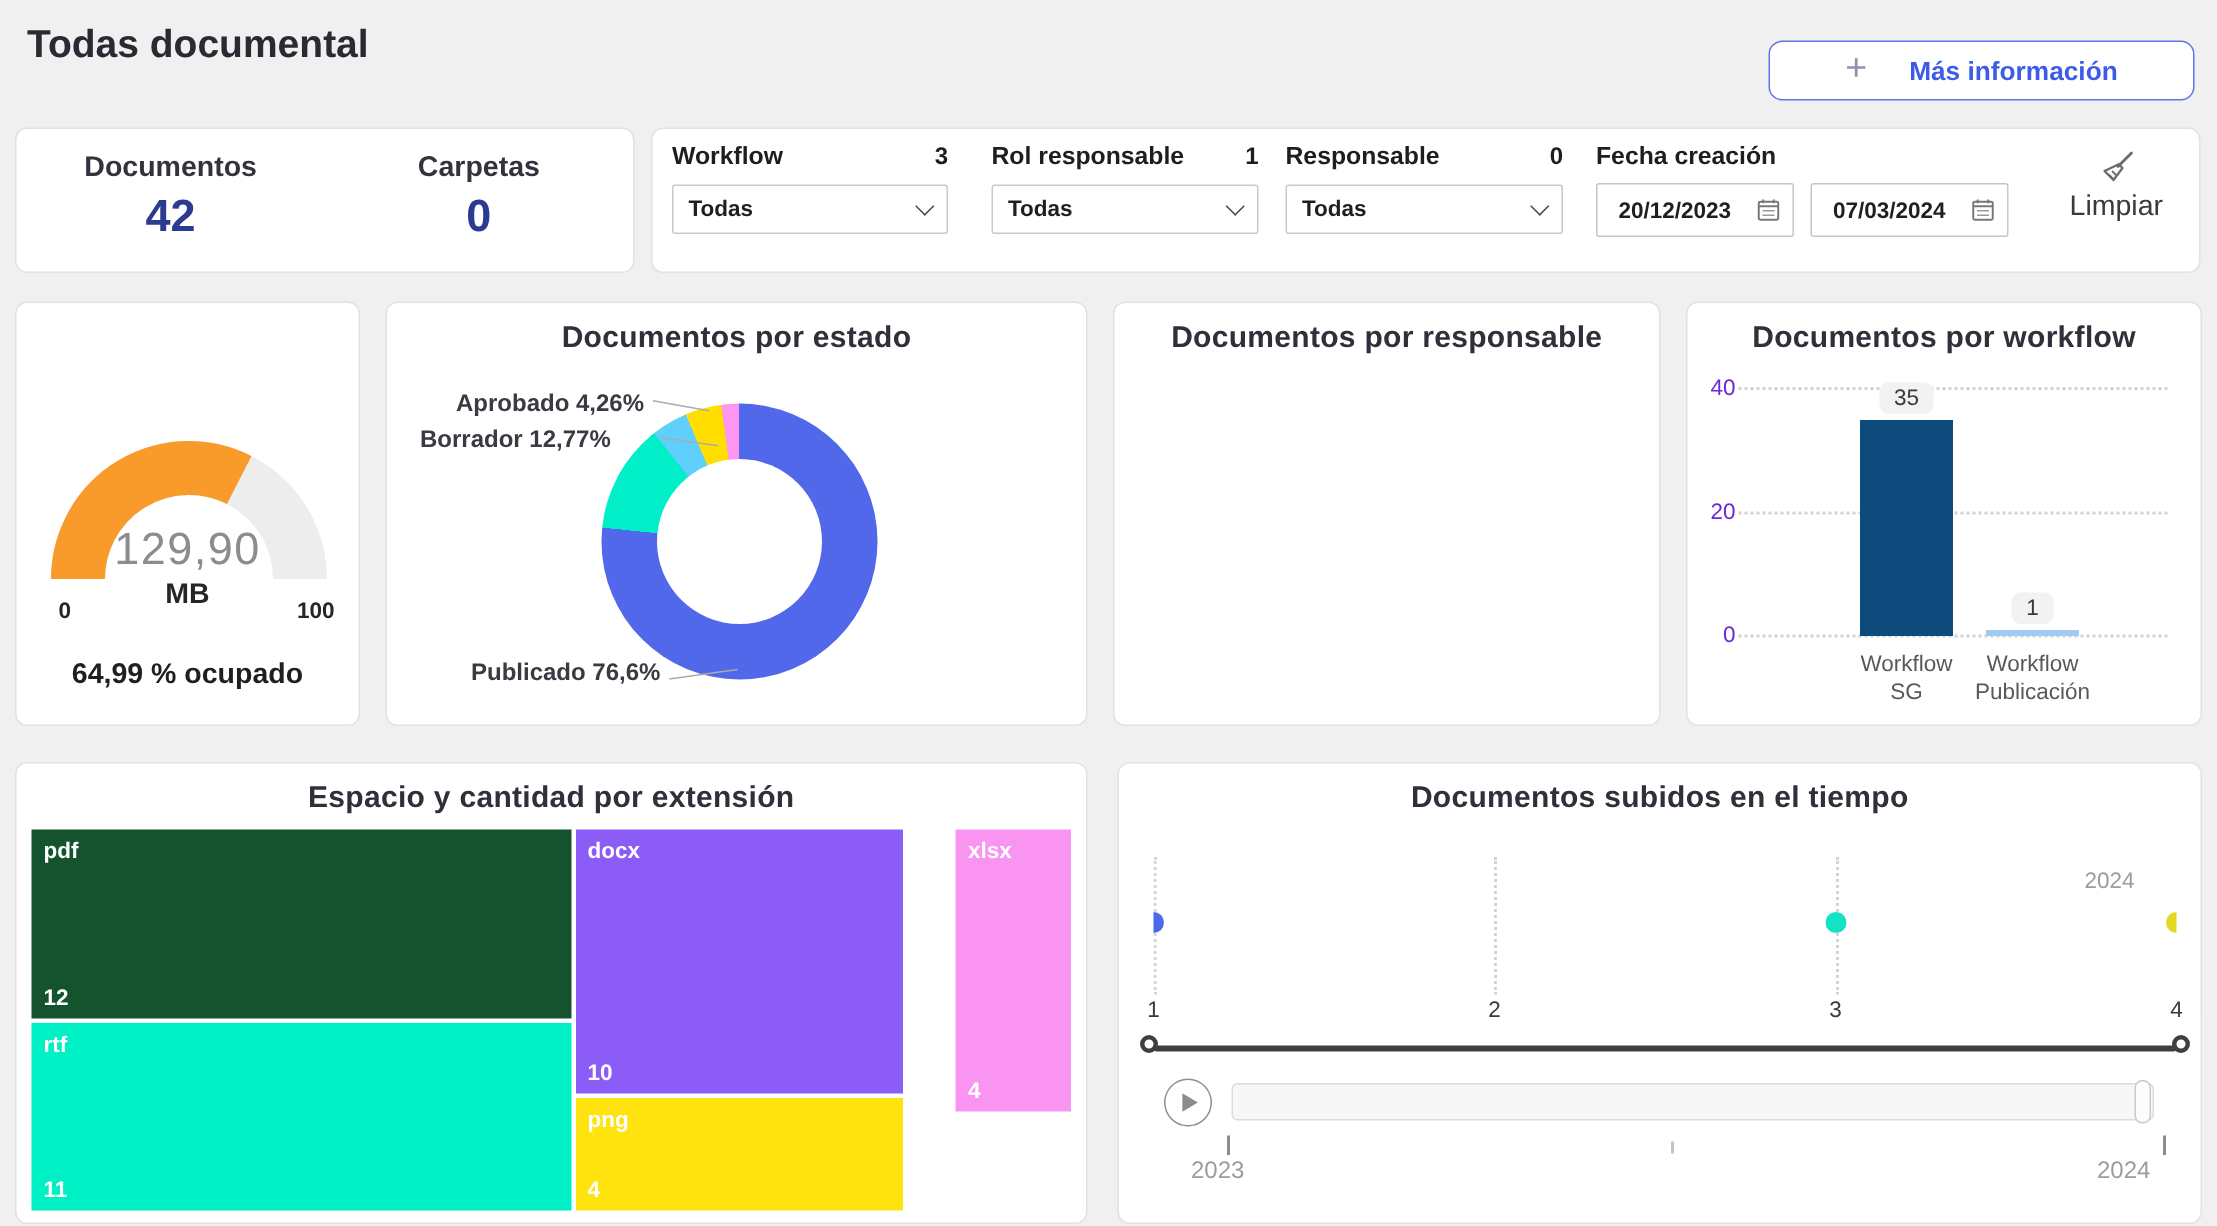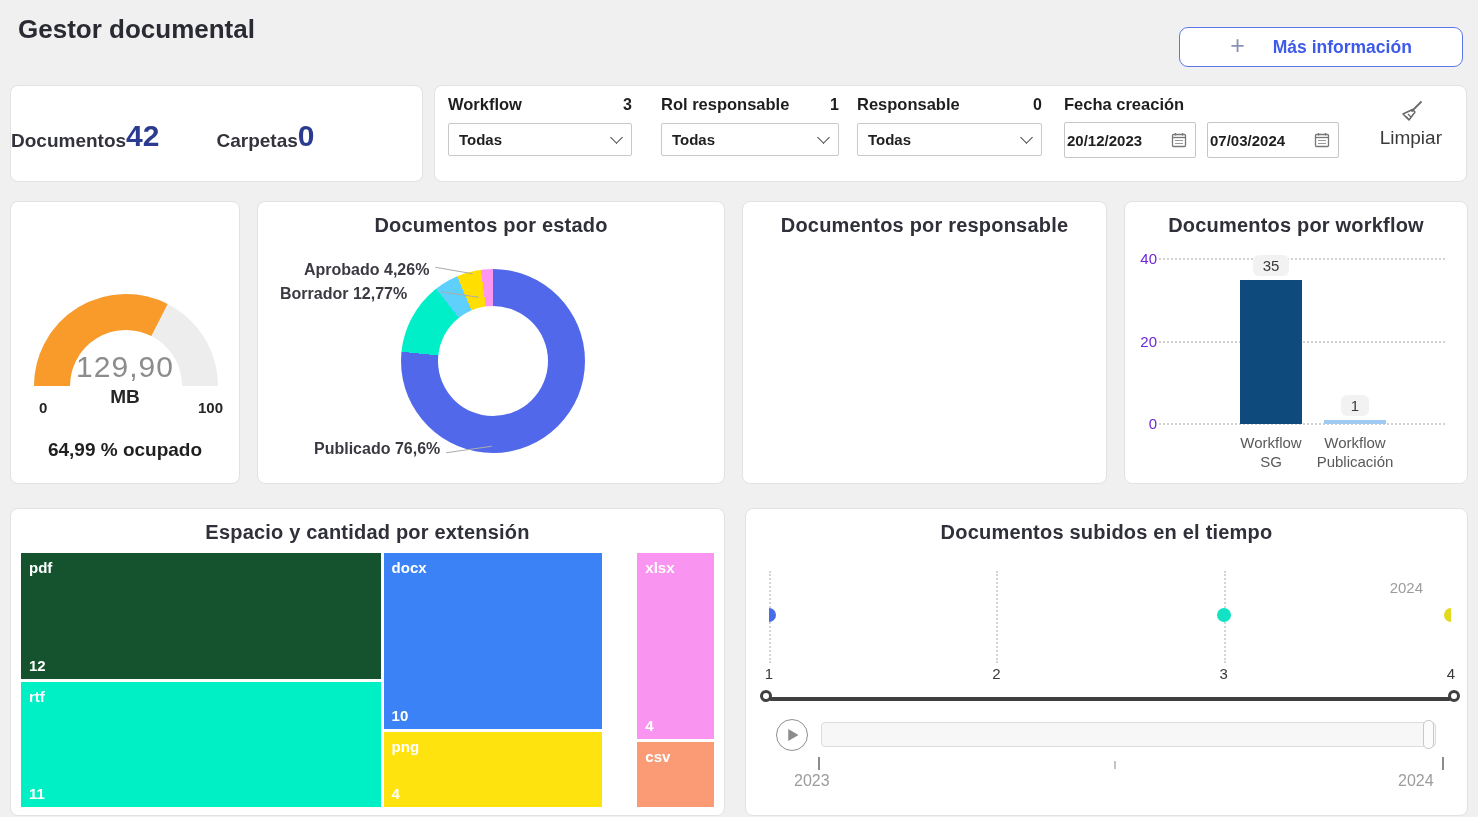--- a/index.html
+++ b/index.html
@@ -14,38 +14,38 @@
   
   .page-title { position:absolute; top:14px; left:18px; font-size:26px; font-weight:700; color:#2A2A33; }
   .more-info-btn { position:absolute; top:27px; right:15px; width:284px; height:40px; background:#fff;
                    border:1px solid #5E77E8; border-radius:9px; display:flex; align-items:center;
                    justify-content:center; gap:28px; cursor:pointer; }
   .more-info-btn .plus { font-size:25px; font-weight:400; color:#8A91B4; line-height:1; margin-top:-3px; }
   .more-info-btn .lbl { font-size:17.5px; font-weight:700; color:#3D5BE8; }
 
   
   #kpi-card { left:10px; top:85px; width:413px; height:97px; display:flex; }
-  .kpi { flex:1; display:flex; flex-direction:row; align-items:center; }
+  .kpi { flex:1; display:flex; flex-direction:column; align-items:center; }
   .kpi-label { margin-top:15px; font-size:19px; font-weight:600; color:#33333D; }
   .kpi-value { margin-top:5px; font-size:30px; font-weight:700; color:#2B3B8F; }
 
   
   #filter-card { left:434px; top:85px; width:1033px; height:97px; }
   .filter-group { position:absolute; top:9px; }
   .fg-head { display:flex; justify-content:space-between; align-items:baseline; }
   .fg-label { font-size:16.5px; font-weight:600; color:#1E1E1E; }
   .fg-count { font-size:16px; font-weight:600; color:#1E1E1E; }
   .fg-select { margin-top:9px; height:33px; border:1px solid #C9C9C9; border-radius:2px; background:#fff;
                display:flex; align-items:center; justify-content:space-between; padding:0 10px; cursor:pointer; }
   .fg-select .val { font-size:15px; font-weight:600; color:#1F1F1F; }
   .chev { width:9px; height:9px; border-right:1.6px solid #444; border-bottom:1.6px solid #444;
           transform:rotate(45deg); margin-top:-4px; }
   .date-row { display:flex; gap:11px; margin-top:8px; }
   .date-box { width:132px; height:36px; border:1px solid #C6C6C6; border-radius:2px; background:#fff;
-              display:flex; align-items:center; justify-content:space-between; padding:0 8px 0 2px; cursor:pointer; }
+              display:flex; align-items:center; justify-content:space-between; padding:0 8px 0 14px; cursor:pointer; }
   .date-box .dval { font-size:15px; font-weight:700; color:#1F1F1F; }
   #limpiar-btn { position:absolute; top:13px; right:24px; display:flex; flex-direction:column;
                  align-items:center; gap:2px; cursor:pointer; }
   #limpiar-btn .llabel { font-size:19px; color:#3A3A3A; }
 
   
   #gauge-card { left:10px; top:201px; width:230px; height:283px; }
   #gauge-svg { position:absolute; left:0; top:72px; }
   .gauge-value { position:absolute; left:0; right:0; top:148px; text-align:center;
                  font-size:30px; font-weight:400; color:#8C8C8C; letter-spacing:1px; }
@@ -116,21 +116,21 @@
   #axis-tick-mid { left:368px; top:252px; height:8px; background:#C4C4C4; }
   #axis-tick-right { left:696px; top:248px; height:13px; }
   .axis-year { position:absolute; top:263px; font-size:16px; color:#9C9C9C; }
   #axis-year-left { left:48px; } #axis-year-right { left:652px; }
 </style>
 </head>
 <body>
 
 <div id="app">
 
-  <div class="page-title">Gestor documental</div>
+  <div class="page-title">Todas documental</div>
   <div class="more-info-btn">
     <span class="plus">+</span>
     <span class="lbl">Más información</span>
   </div>
 
   <div class="card" id="kpi-card">
     <div class="kpi">
       <div class="kpi-label">Documentos</div>
       <div class="kpi-value">42</div>
     </div>
@@ -286,37 +286,33 @@
         <div class="tm-tile" style="flex: 0.5 1 0px; background: #14532d;">
           <span class="tm-label">pdf</span>
           <span class="tm-count">12</span>
         </div>
         <div class="tm-tile" style="flex: 0.5 1 0px; background: rgb(0, 240, 198);">
           <span class="tm-label">rtf</span>
           <span class="tm-count">11</span>
         </div>
       </div>
       <div class="tm-col" style="flex: 0.334 1 0px;">
-        <div class="tm-tile" style="flex: 0.7 1 0px; background: #3b82f6;">
+        <div class="tm-tile" style="flex: 0.7 1 0px; background: #8b5cf6;">
           <span class="tm-label">docx</span>
           <span class="tm-count">10</span>
         </div>
         <div class="tm-tile" style="flex: 0.3 1 0px; background: rgb(255, 227, 14);">
           <span class="tm-label">png</span>
           <span class="tm-count">4</span>
         </div>
       </div>
       <div class="tm-col" style="flex: 0.117 1 0px; padding-left: 32px;">
         <div class="tm-tile" style="flex: 0.74 1 0px; background: rgb(249, 149, 241);">
           <span class="tm-label">xlsx</span>
           <span class="tm-count">4</span>
-        </div>
-        <div class="tm-tile" style="flex: 0.26 1 0px; background: rgb(251, 155, 118);">
-          <span class="tm-label">csv</span>
-          <span class="tm-count"></span>
         </div>
       </div>
     </div>
   </div>
 
   <div class="card" id="tiempo-card">
     <div class="card-title">Documentos subidos en el tiempo</div>
     <div id="tl-plot">
       <div class="vgrid" style="left: 0%;"></div>
       <div class="vgrid" style="left: 33.3333%;"></div>

